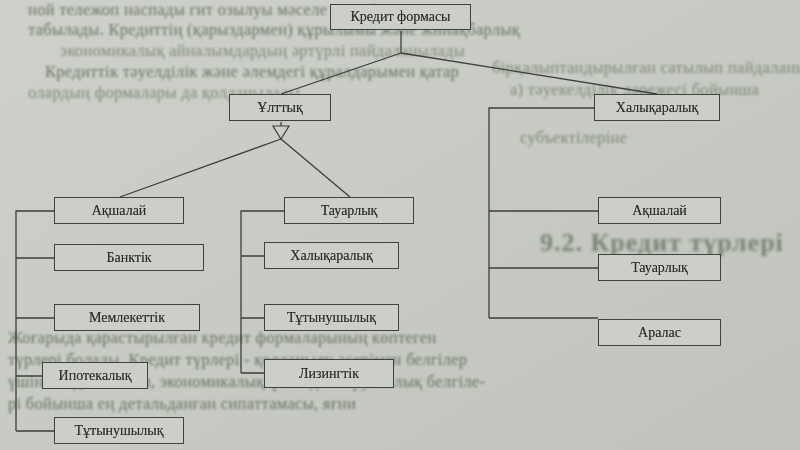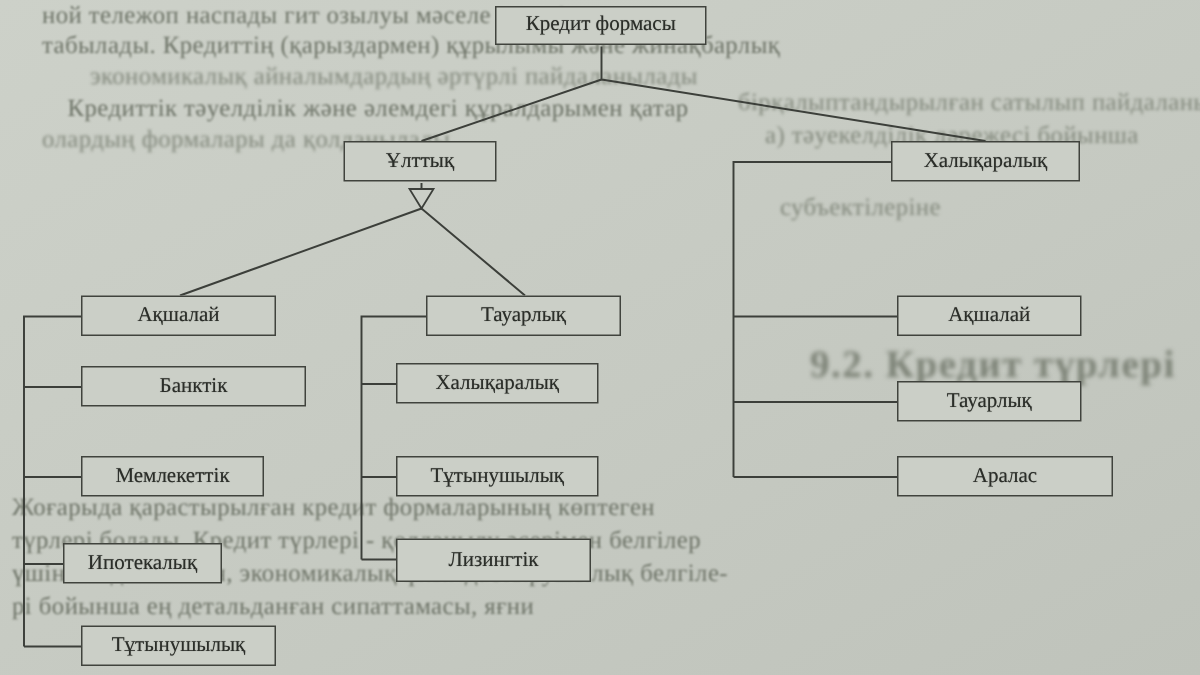--- a/index.html
+++ b/index.html
@@ -28,29 +28,29 @@
     background:#cbcfc7;border:1.6px solid #40433d;color:#2b2e29;
     font-size:14px;display:flex;align-items:center;justify-content:center;
     text-shadow:0 0 .6px rgba(43,46,41,.55);
   }
   .n-root          {left:330px;top:4px;  width:141px;height:26px;}
   .n-national      {left:229px;top:94px; width:102px;height:27px;}
   .n-international {left:594px;top:94px; width:126px;height:27px;}
   .n-nat-money     {left:54px; top:197px;width:130px;height:27px;}
   .n-nat-goods     {left:284px;top:197px;width:130px;height:27px;}
   .n-bank          {left:54px; top:244px;width:150px;height:27px;}
-  .n-state         {left:54px; top:304px;width:122px;height:27px;}
+  .n-state         {left:54px; top:304px;width:146px;height:27px;}
   .n-mortgage      {left:42px; top:362px;width:106px;height:27px;}
   .n-consumer-money{left:54px; top:417px;width:130px;height:27px;}
   .n-commercial    {left:264px;top:242px;width:135px;height:27px;}
   .n-consumer-goods{left:264px;top:304px;width:135px;height:27px;}
   .n-leasing       {left:264px;top:359px;width:130px;height:29px;}
   .n-intl-money    {left:598px;top:197px;width:123px;height:27px;}
   .n-intl-goods    {left:598px;top:254px;width:123px;height:27px;}
-  .n-intl-mixed    {left:598px;top:304px;width:144px;height:27px;}
+  .n-intl-mixed    {left:598px;top:319px;width:123px;height:27px;}
   
   .bt1{left:28px;top:0px;}
   .bt2{left:28px;top:20px;}
   .bt3{left:60px;top:41px;}
   .bt4{left:45px;top:62px;}
   .bt5{left:28px;top:83px;}
   .br1{left:492px;top:58px;}
   .br2{left:510px;top:80px;}
   .br3{left:520px;top:128px;}
   .bb1{left:8px;top:328px;}

